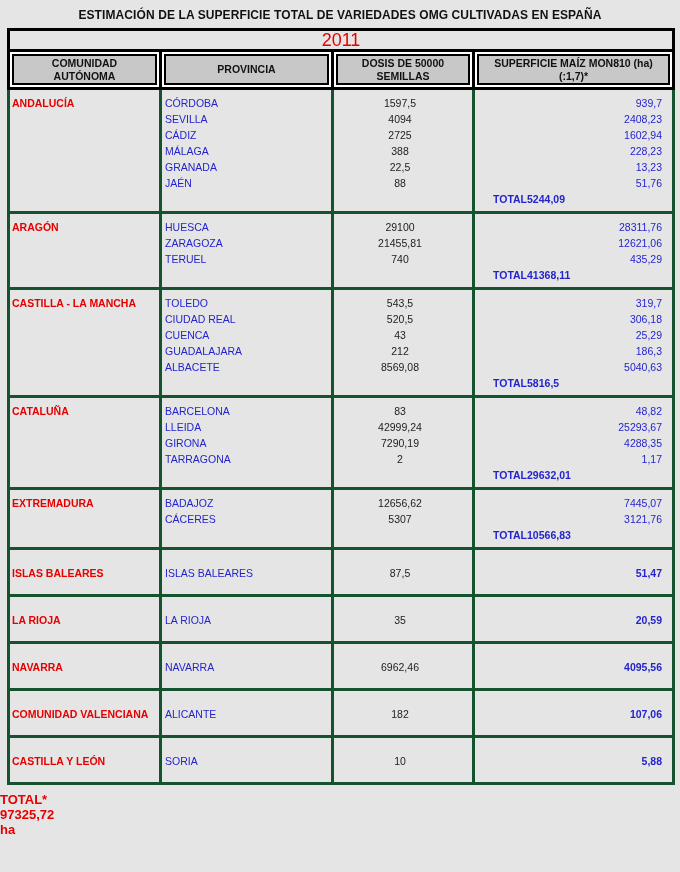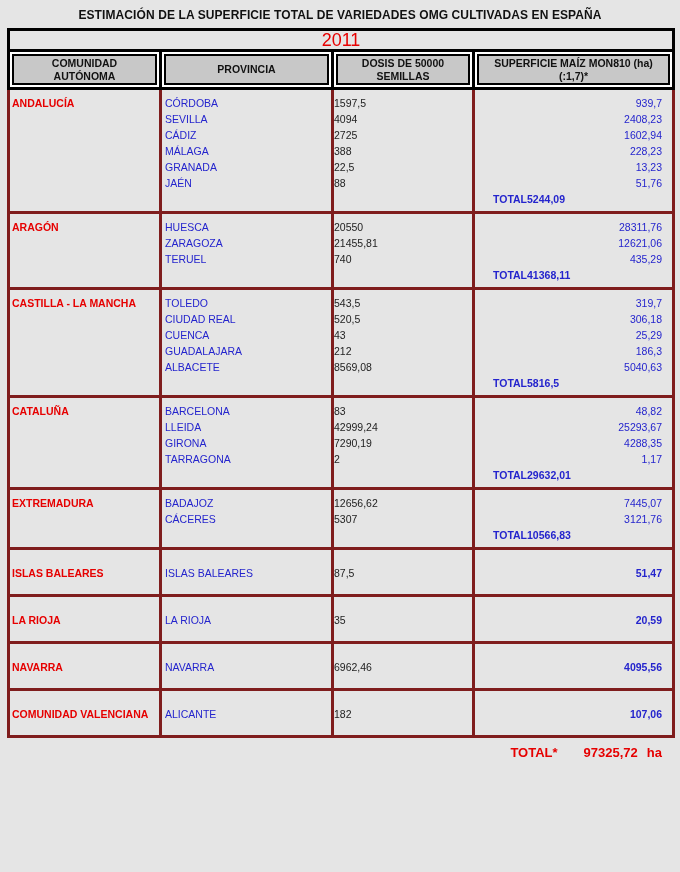--- a/index.html
+++ b/index.html
@@ -61,39 +61,39 @@
     justify-content: center;
     text-align: center;
     font-weight: bold;
     font-size: 10.5px;
     line-height: 13px;
     white-space: pre-line;
     color: #111;
   }
 
   tbody td {
-    border: 3px solid #7f1d1d;
+    border: 3px solid #14532d;
     vertical-align: top;
     padding: 5px 0 4px 0;
     font-size: 10.5px;
     line-height: 16px;
   }
   .community-name {
     color: #e60000;
     font-weight: bold;
     padding-left: 2px;
   }
   .prov-line {
     color: #2424cd;
     padding-left: 3px;
     white-space: nowrap;
   }
   .dosis-line {
     color: #222;
-    text-align: left;
+    text-align: center;
     padding-right: 6px;
   }
   .sup-line {
     color: #2424cd;
     text-align: right;
     padding-right: 10px;
   }
   .total-line {
     display: flex;
     color: #2424cd;
@@ -106,20 +106,21 @@
   .grand-total {
     width: 672px;
     margin-top: 7px;
     display: flex;
     justify-content: flex-end;
     align-items: baseline;
     color: #e60000;
     font-weight: bold;
     font-size: 13px;
     padding-right: 10px;
+    flex-direction: column;
   }
   .grand-total .gt-label { margin-right: 26px; }
   .grand-total .gt-value { margin-right: 9px; }
 </style>
 </head>
 <body>
 
 <div class="page">
 
   <div class="doc-title">ESTIMACIÓN DE LA SUPERFICIE TOTAL DE VARIEDADES OMG CULTIVADAS EN ESPAÑA</div>
@@ -190,21 +191,21 @@
         <tr class="section">
           <td class="community-cell">
             <div class="community-name">ARAGÓN</div>
           </td>
           <td class="province-cell">
             <div class="prov-line">HUESCA</div>
             <div class="prov-line">ZARAGOZA</div>
             <div class="prov-line">TERUEL</div>
           </td>
           <td class="dosis-cell">
-            <div class="dosis-line">20550</div>
+            <div class="dosis-line">29100</div>
             <div class="dosis-line">21455,81</div>
             <div class="dosis-line">740</div>
           </td>
           <td class="superficie-cell">
             <div class="sup-line">28311,76</div>
             <div class="sup-line">12621,06</div>
             <div class="sup-line">435,29</div>
             <div class="total-line">
               <span class="total-label">TOTAL</span>
               <span class="total-value">41368,11</span>
@@ -338,20 +339,34 @@
           <td class="province-cell">
             <div class="prov-line">ALICANTE</div>
           </td>
           <td class="dosis-cell">
             <div class="dosis-line">182</div>
           </td>
           <td class="superficie-cell">
             <div class="sup-line">107,06</div>
           </td>
         </tr>
+        <tr class="section single">
+          <td class="community-cell">
+            <div class="community-name">CASTILLA Y LEÓN</div>
+          </td>
+          <td class="province-cell">
+            <div class="prov-line">SORIA</div>
+          </td>
+          <td class="dosis-cell">
+            <div class="dosis-line">10</div>
+          </td>
+          <td class="superficie-cell">
+            <div class="sup-line">5,88</div>
+          </td>
+        </tr>
       </tbody>
   </table>
 
   <div class="grand-total">
     <span class="gt-label">TOTAL*</span>
     <span class="gt-value">97325,72</span>
     <span class="gt-unit">ha</span>
   </div>
 
 </div>

